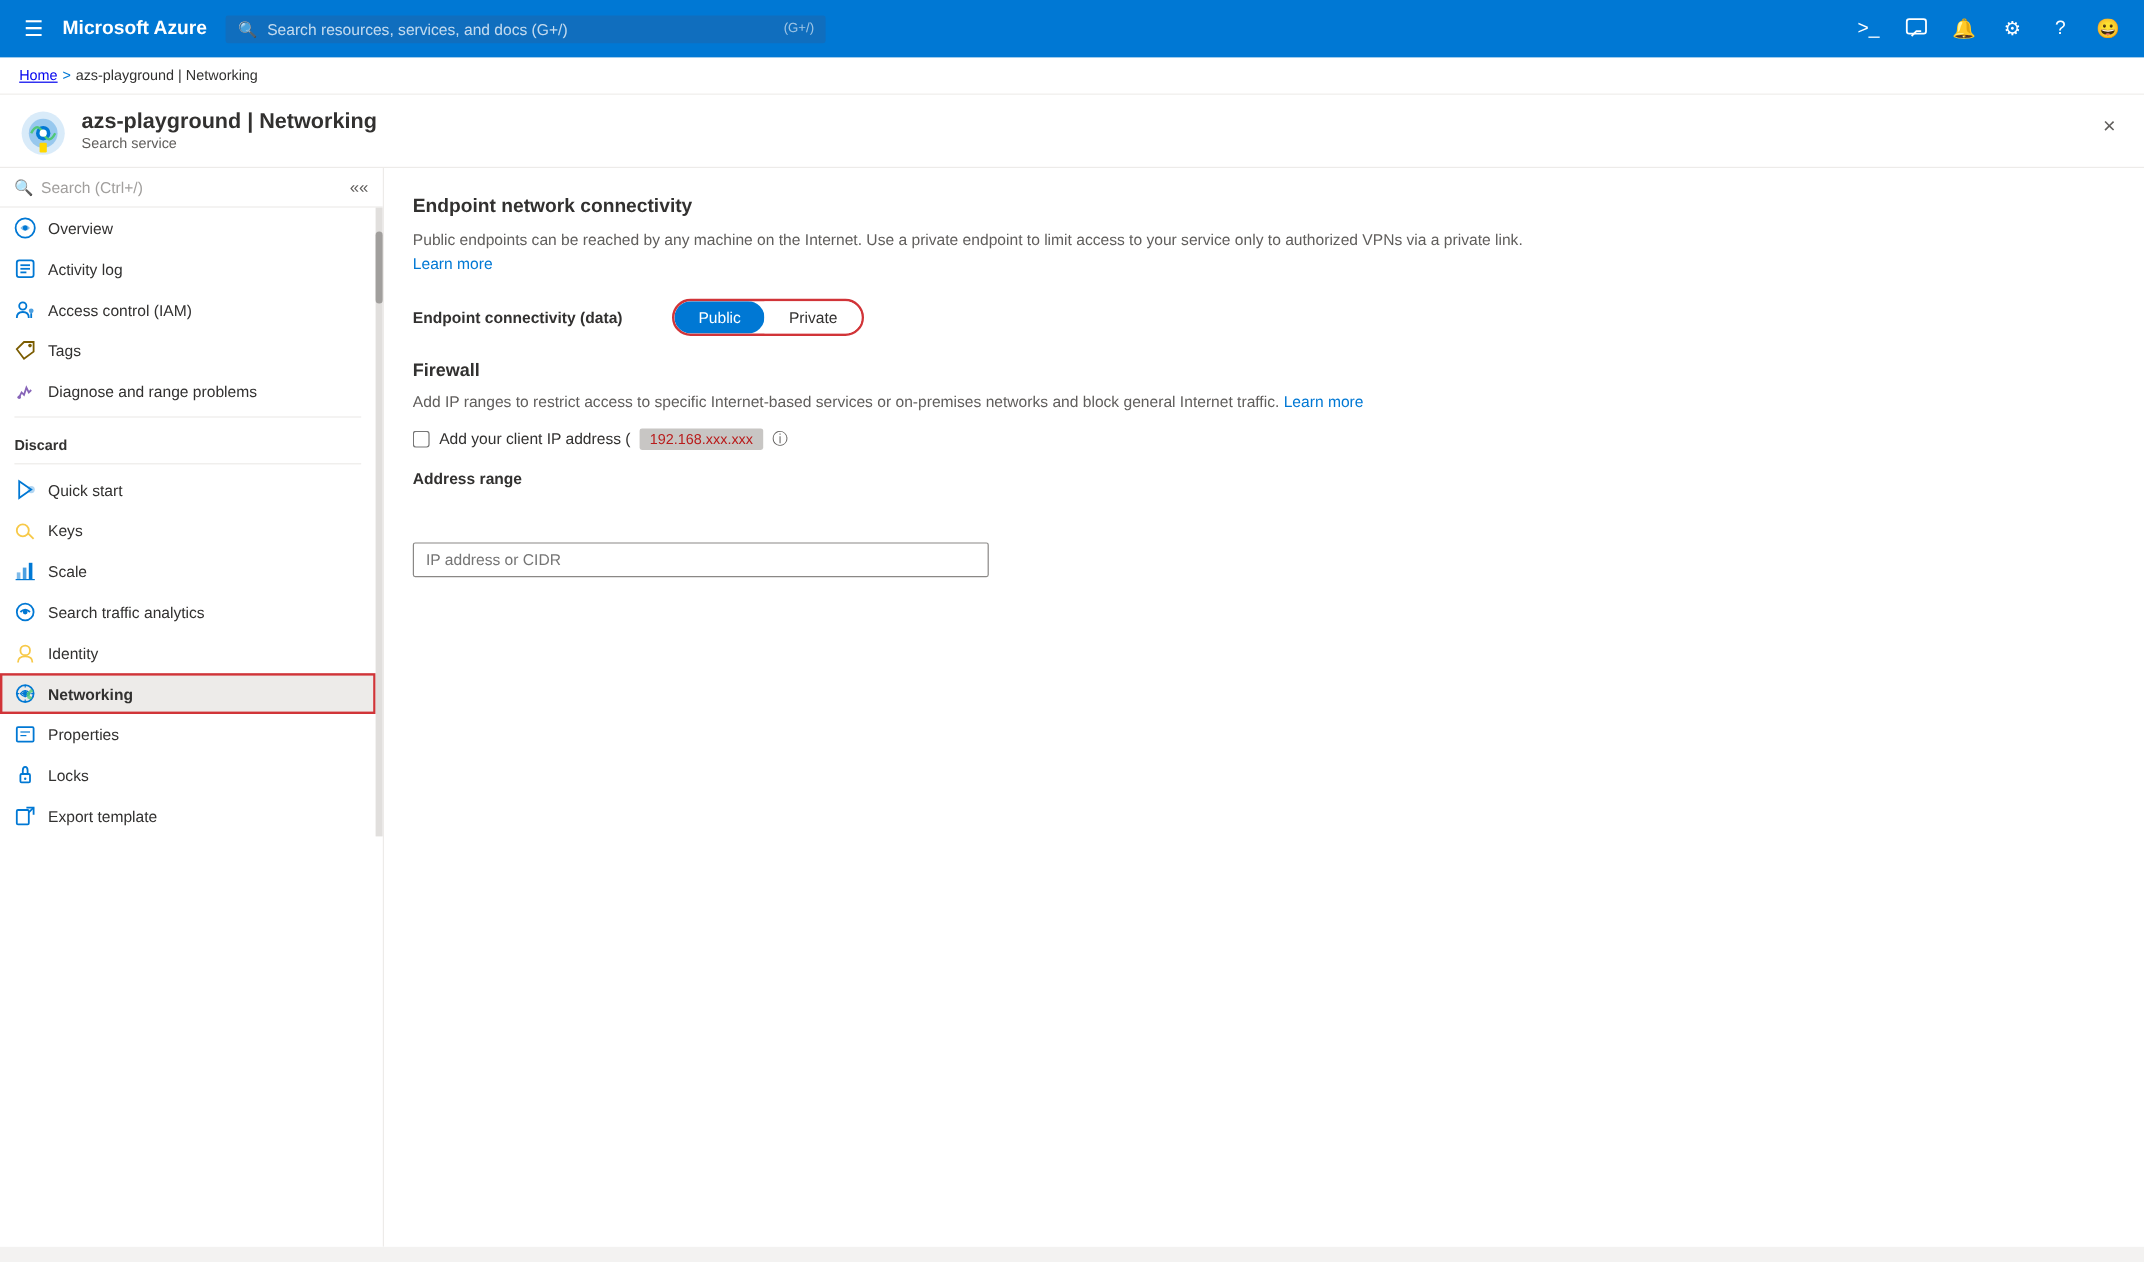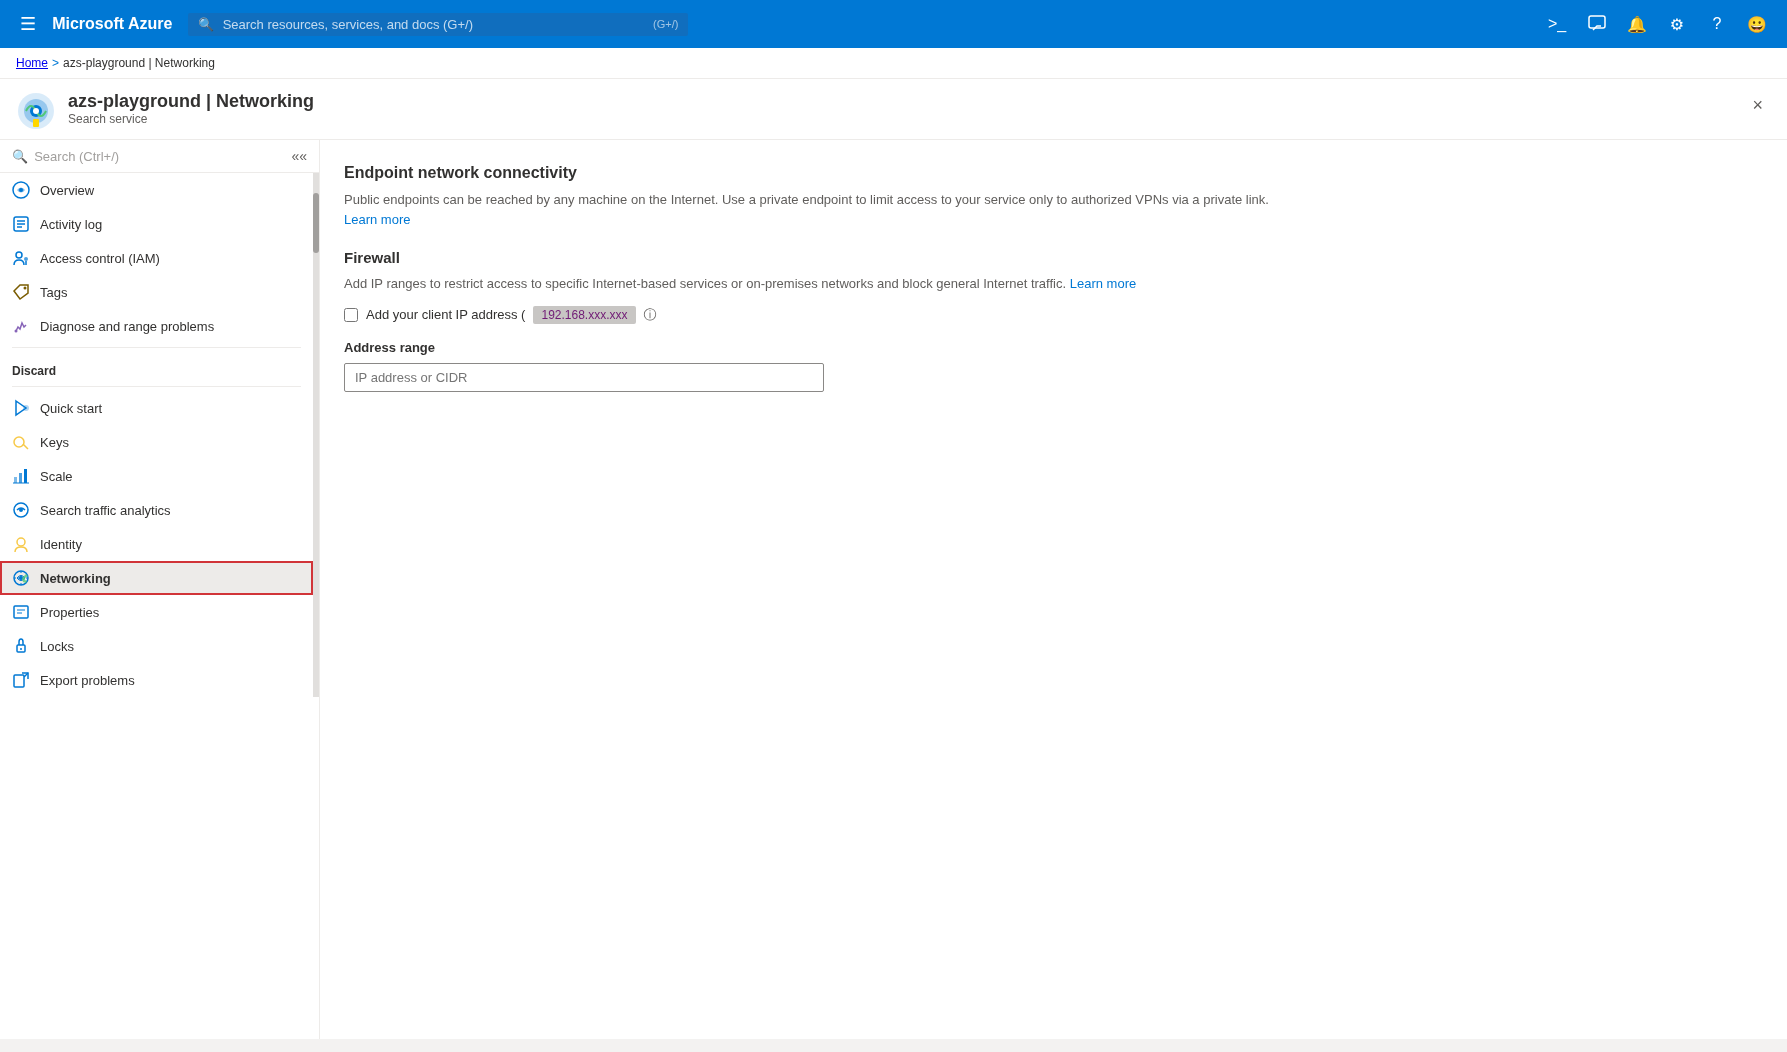--- a/index.html
+++ b/index.html
@@ -252,35 +252,36 @@
       align-items: center;
       gap: 8px;
       margin-bottom: 16px;
     }
     .checkbox-row input[type="checkbox"] { width: 14px; height: 14px; }
     .ip-badge {
       background: #c8c6c4;
       border-radius: 2px;
       padding: 2px 8px;
       font-size: 12px;
-      color: #701a75;
+      color: #b91c1c;
     }
     .address-range-label {
       font-size: 13px;
       font-weight: 600;
       margin-bottom: 8px;
     }
     .address-input {
       width: 480px;
       padding: 6px 10px;
       border: 1px solid #8a8886;
       border-radius: 2px;
       font-size: 13px;
       color: #a19f9d;
       outline: none;
+      margin-top: 38px;
     }
 
     
     .icon-overview { color: #0078d4; }
     .icon-activity { color: #0078d4; }
     .icon-access { color: #0078d4; }
     .icon-tags { color: #7a5c00; }
     .icon-diagnose { color: #8764b8; }
     .icon-quickstart { color: #0078d4; }
     .icon-keys { color: #f7c948; }
@@ -504,40 +505,47 @@
         </div>
 
         <div class="nav-item">
           <span class="nav-icon icon-export">
             <svg width="18" height="18" viewBox="0 0 18 18">
                 <rect x="2" y="4" width="10" height="12" rx="1" fill="none" stroke="#0078d4" stroke-width="1.5"></rect>
                 <path d="M10 2 L16 2 L16 8" stroke="#0078d4" stroke-width="1.5" fill="none"></path>
                 <path d="M12 6 L16 2" stroke="#0078d4" stroke-width="1.5"></path>
               </svg>
           </span>
-          <span>Export problems</span>
+          <span>Export template</span>
         </div>
 
       </div>
       <div class="sidebar-scrollbar">
         <div class="sidebar-scrollbar-thumb"></div>
       </div>
     </div>
   </div>
 
   <div class="content-area">
 
 
     <div class="main-content">
       <h2 class="section-title">Endpoint network connectivity</h2>
       <p class="description">
         <span>Public endpoints can be reached by any machine on the Internet. Use a private endpoint to limit access to your service only to authorized VPNs via a private link.</span>
         <a href="#">Learn more</a>
       </p>
 
+      <div class="field-row">
+        <span class="field-label">Endpoint connectivity (data)</span>
+        <div class="toggle-group">
+          <button class="toggle-btn active">Public</button>
+          <button class="toggle-btn">Private</button>
+        </div>
+      </div>
 
       <div class="firewall-section">
         <h3 class="firewall-title">Firewall</h3>
         <p class="firewall-desc">
           <span>Add IP ranges to restrict access to specific Internet-based services or on-premises networks and block general Internet traffic.</span>
           <a href="#">Learn more</a>
         </p>
 
         <div class="checkbox-row">
           <input type="checkbox" style="">

